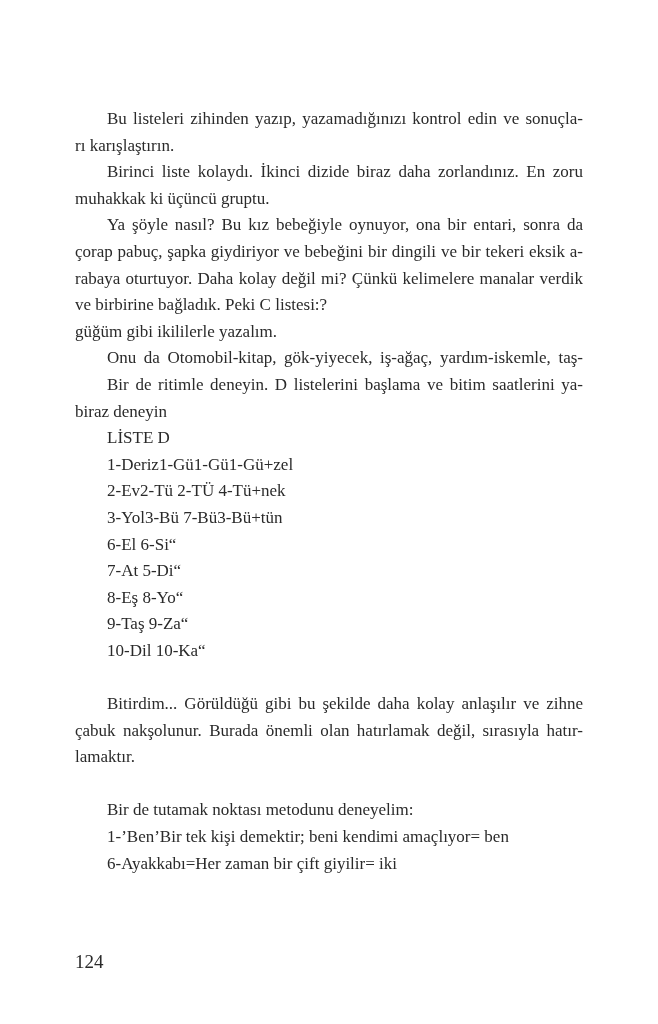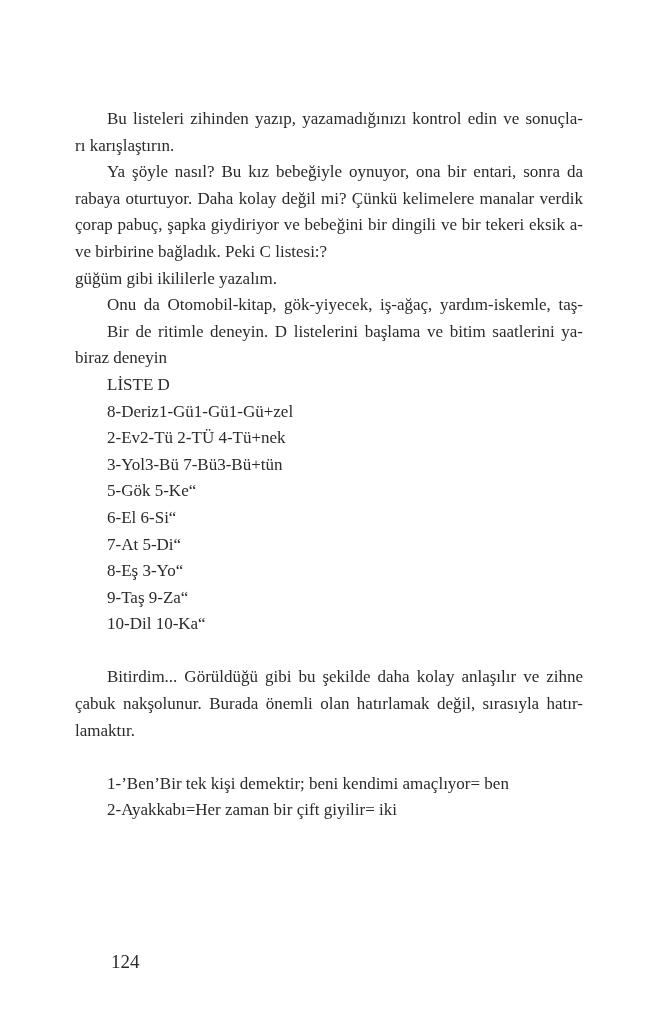--- a/index.html
+++ b/index.html
@@ -11,73 +11,77 @@
     .page {
       position: absolute; left: 75px; top: 106px; width: 508px;
       font-size: 17px; line-height: 26.6px;
     }
     .line { white-space: nowrap; display: block; height: 26.6px; }
     .justify { text-align: justify; text-align-last: justify; white-space: normal; }
     .indent { padding-left: 32px; }
     .blank { height: 26.6px; display: block; }
     .page-number {
       position: absolute; left: 75px; top: 950px;
-      font-size: 19px; line-height: 24px; margin-left: 36px;
+      font-size: 19px; line-height: 24px;
     }
   </style>
 </head>
 <body>
 
 <div class="page">
 
   <div>
     <span class="line justify indent">Bu listeleri zihinden yazıp, yazamadığınızı kontrol edin ve sonuçla-</span>
     <span class="line">rı karışlaştırın.</span>
   </div>
 
+  <div>
+    <span class="line justify indent">Birinci liste kolaydı. İkinci dizide biraz daha zorlandınız. En zoru</span>
+    <span class="line">muhakkak ki üçüncü gruptu.</span>
+  </div>
 
   <div>
     <span class="line justify indent">Ya şöyle nasıl? Bu kız bebeğiyle oynuyor, ona bir entari, sonra da</span>
+    <span class="line justify">çorap pabuç, şapka giydiriyor ve bebeğini bir dingili ve bir tekeri eksik a-</span>
     <span class="line justify">rabaya oturtuyor. Daha kolay değil mi? Çünkü kelimelere manalar verdik</span>
-    <span class="line justify">çorap pabuç, şapka giydiriyor ve bebeğini bir dingili ve bir tekeri eksik a-</span>
     <span class="line">ve birbirine bağladık. Peki C listesi:?</span>
   </div>
 
   <div>
     <span class="line">güğüm gibi ikililerle yazalım.</span>
     <span class="line justify indent">Onu da Otomobil-kitap, gök-yiyecek, iş-ağaç, yardım-iskemle, taş-</span>
   </div>
 
   <div>
     <span class="line justify indent">Bir de ritimle deneyin.  D  listelerini başlama ve bitim saatlerini ya-</span>
     <span class="line">biraz deneyin</span>
   </div>
 
   <div>
     <span class="line indent">LİSTE D</span>
-    <span class="line indent">8-Deriz1-Gü1-Gü1-Gü+zel</span>
+    <span class="line indent">1-Deriz1-Gü1-Gü1-Gü+zel</span>
     <span class="line indent">2-Ev2-Tü 2-TÜ 4-Tü+nek</span>
     <span class="line indent">3-Yol3-Bü 7-Bü3-Bü+tün</span>
-    <span class="line indent">5-Gök 5-Ke“</span>
     <span class="line indent">6-El 6-Si“</span>
     <span class="line indent">7-At 5-Di“</span>
-    <span class="line indent">8-Eş 3-Yo“</span>
+    <span class="line indent">8-Eş 8-Yo“</span>
     <span class="line indent">9-Taş 9-Za“</span>
     <span class="line indent">10-Dil 10-Ka“</span>
   </div>
 
   <span class="blank"></span>
 
   <div>
     <span class="line justify indent">Bitirdim... Görüldüğü gibi bu şekilde daha kolay anlaşılır ve zihne</span>
     <span class="line justify">çabuk nakşolunur. Burada önemli olan hatırlamak değil, sırasıyla hatır-</span>
     <span class="line">lamaktır.</span>
   </div>
 
   <span class="blank"></span>
 
   <div>
+    <span class="line indent">Bir de tutamak noktası metodunu deneyelim:</span>
     <span class="line indent">1-’Ben’Bir tek kişi demektir; beni kendimi amaçlıyor= ben</span>
-    <span class="line indent">2-Ayakkabı=Her zaman bir çift giyilir= iki</span>
+    <span class="line indent">6-Ayakkabı=Her zaman bir çift giyilir= iki</span>
   </div>
 </div>
 
 <div class="page-number">124</div>
 
 </body></html>

